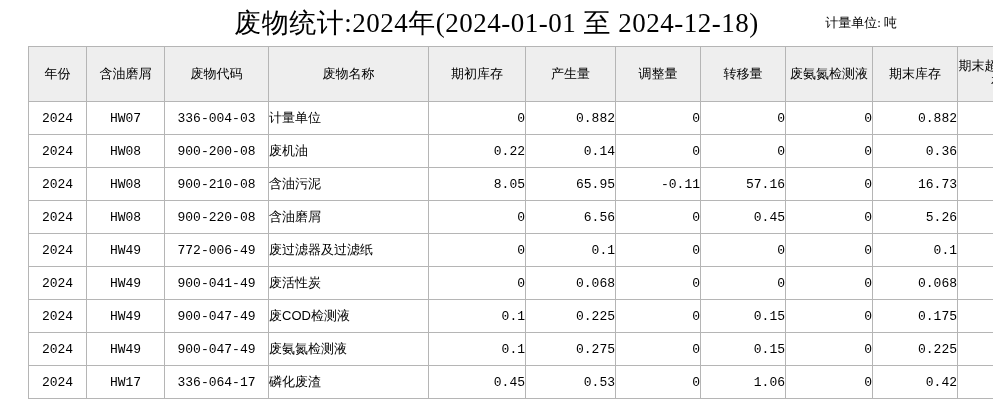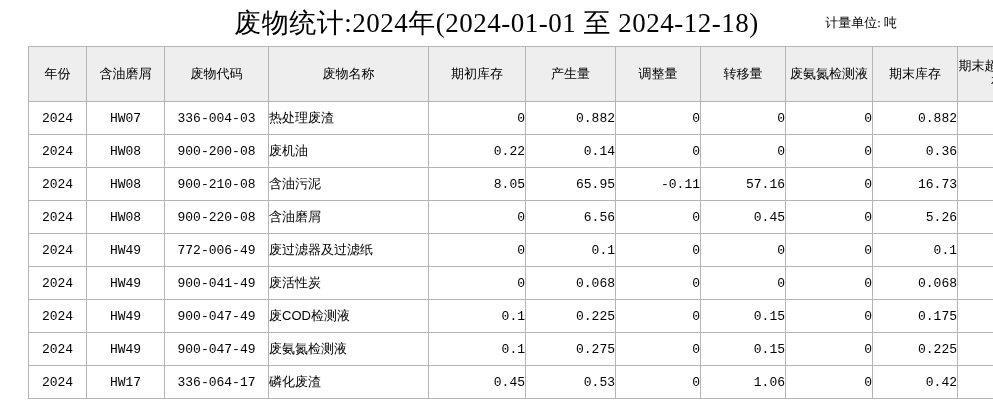--- a/index.html
+++ b/index.html
@@ -140,21 +140,21 @@
           <th>废氨氮检测液</th>
           <th>期末库存</th>
           <th>期末超一年库存</th>
         </tr>
       </thead>
       <tbody id="table-body">
           <tr>
             <td class="c-year">2024</td>
             <td class="c-cat">HW07</td>
             <td class="c-code">336-004-03</td>
-            <td class="c-name">热处理废渣</td>
+            <td class="c-name">计量单位</td>
             <td class="c-num">0</td>
             <td class="c-num">0.882</td>
             <td class="c-num">0</td>
             <td class="c-num">0</td>
             <td class="c-num">0</td>
             <td class="c-num">0.882</td>
             <td class="c-num">0</td>
           </tr>
           <tr>
             <td class="c-year">2024</td>

